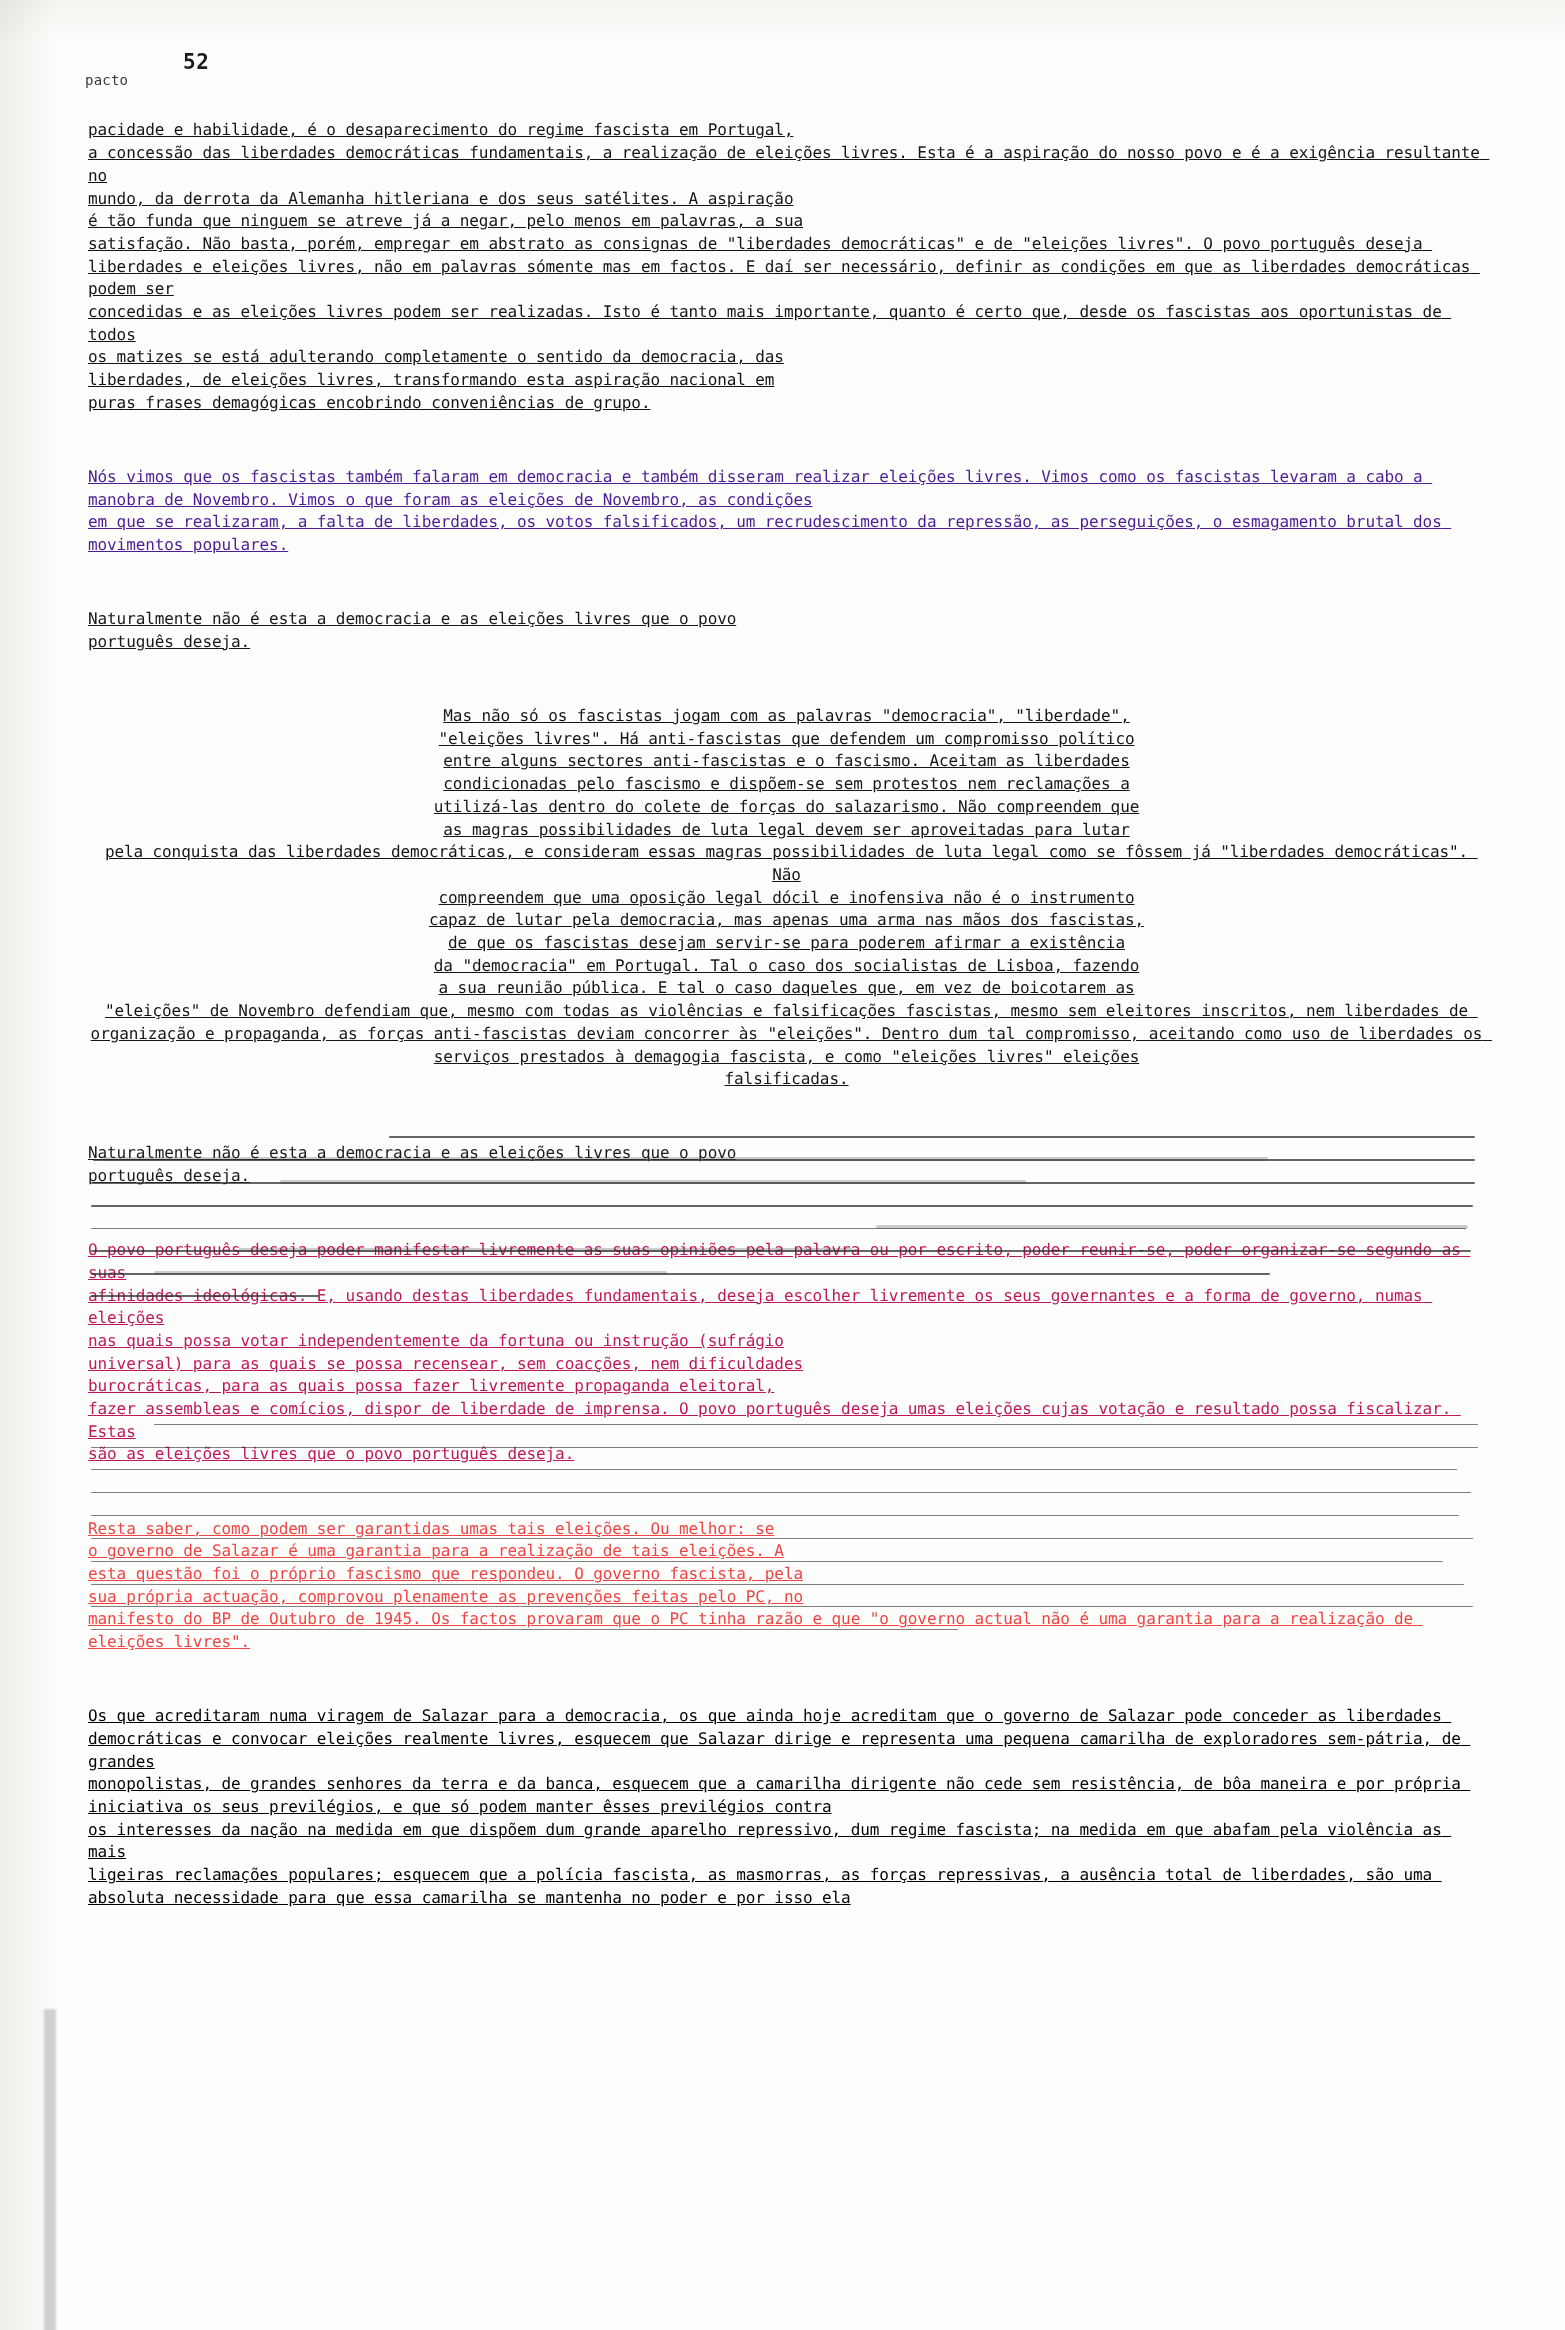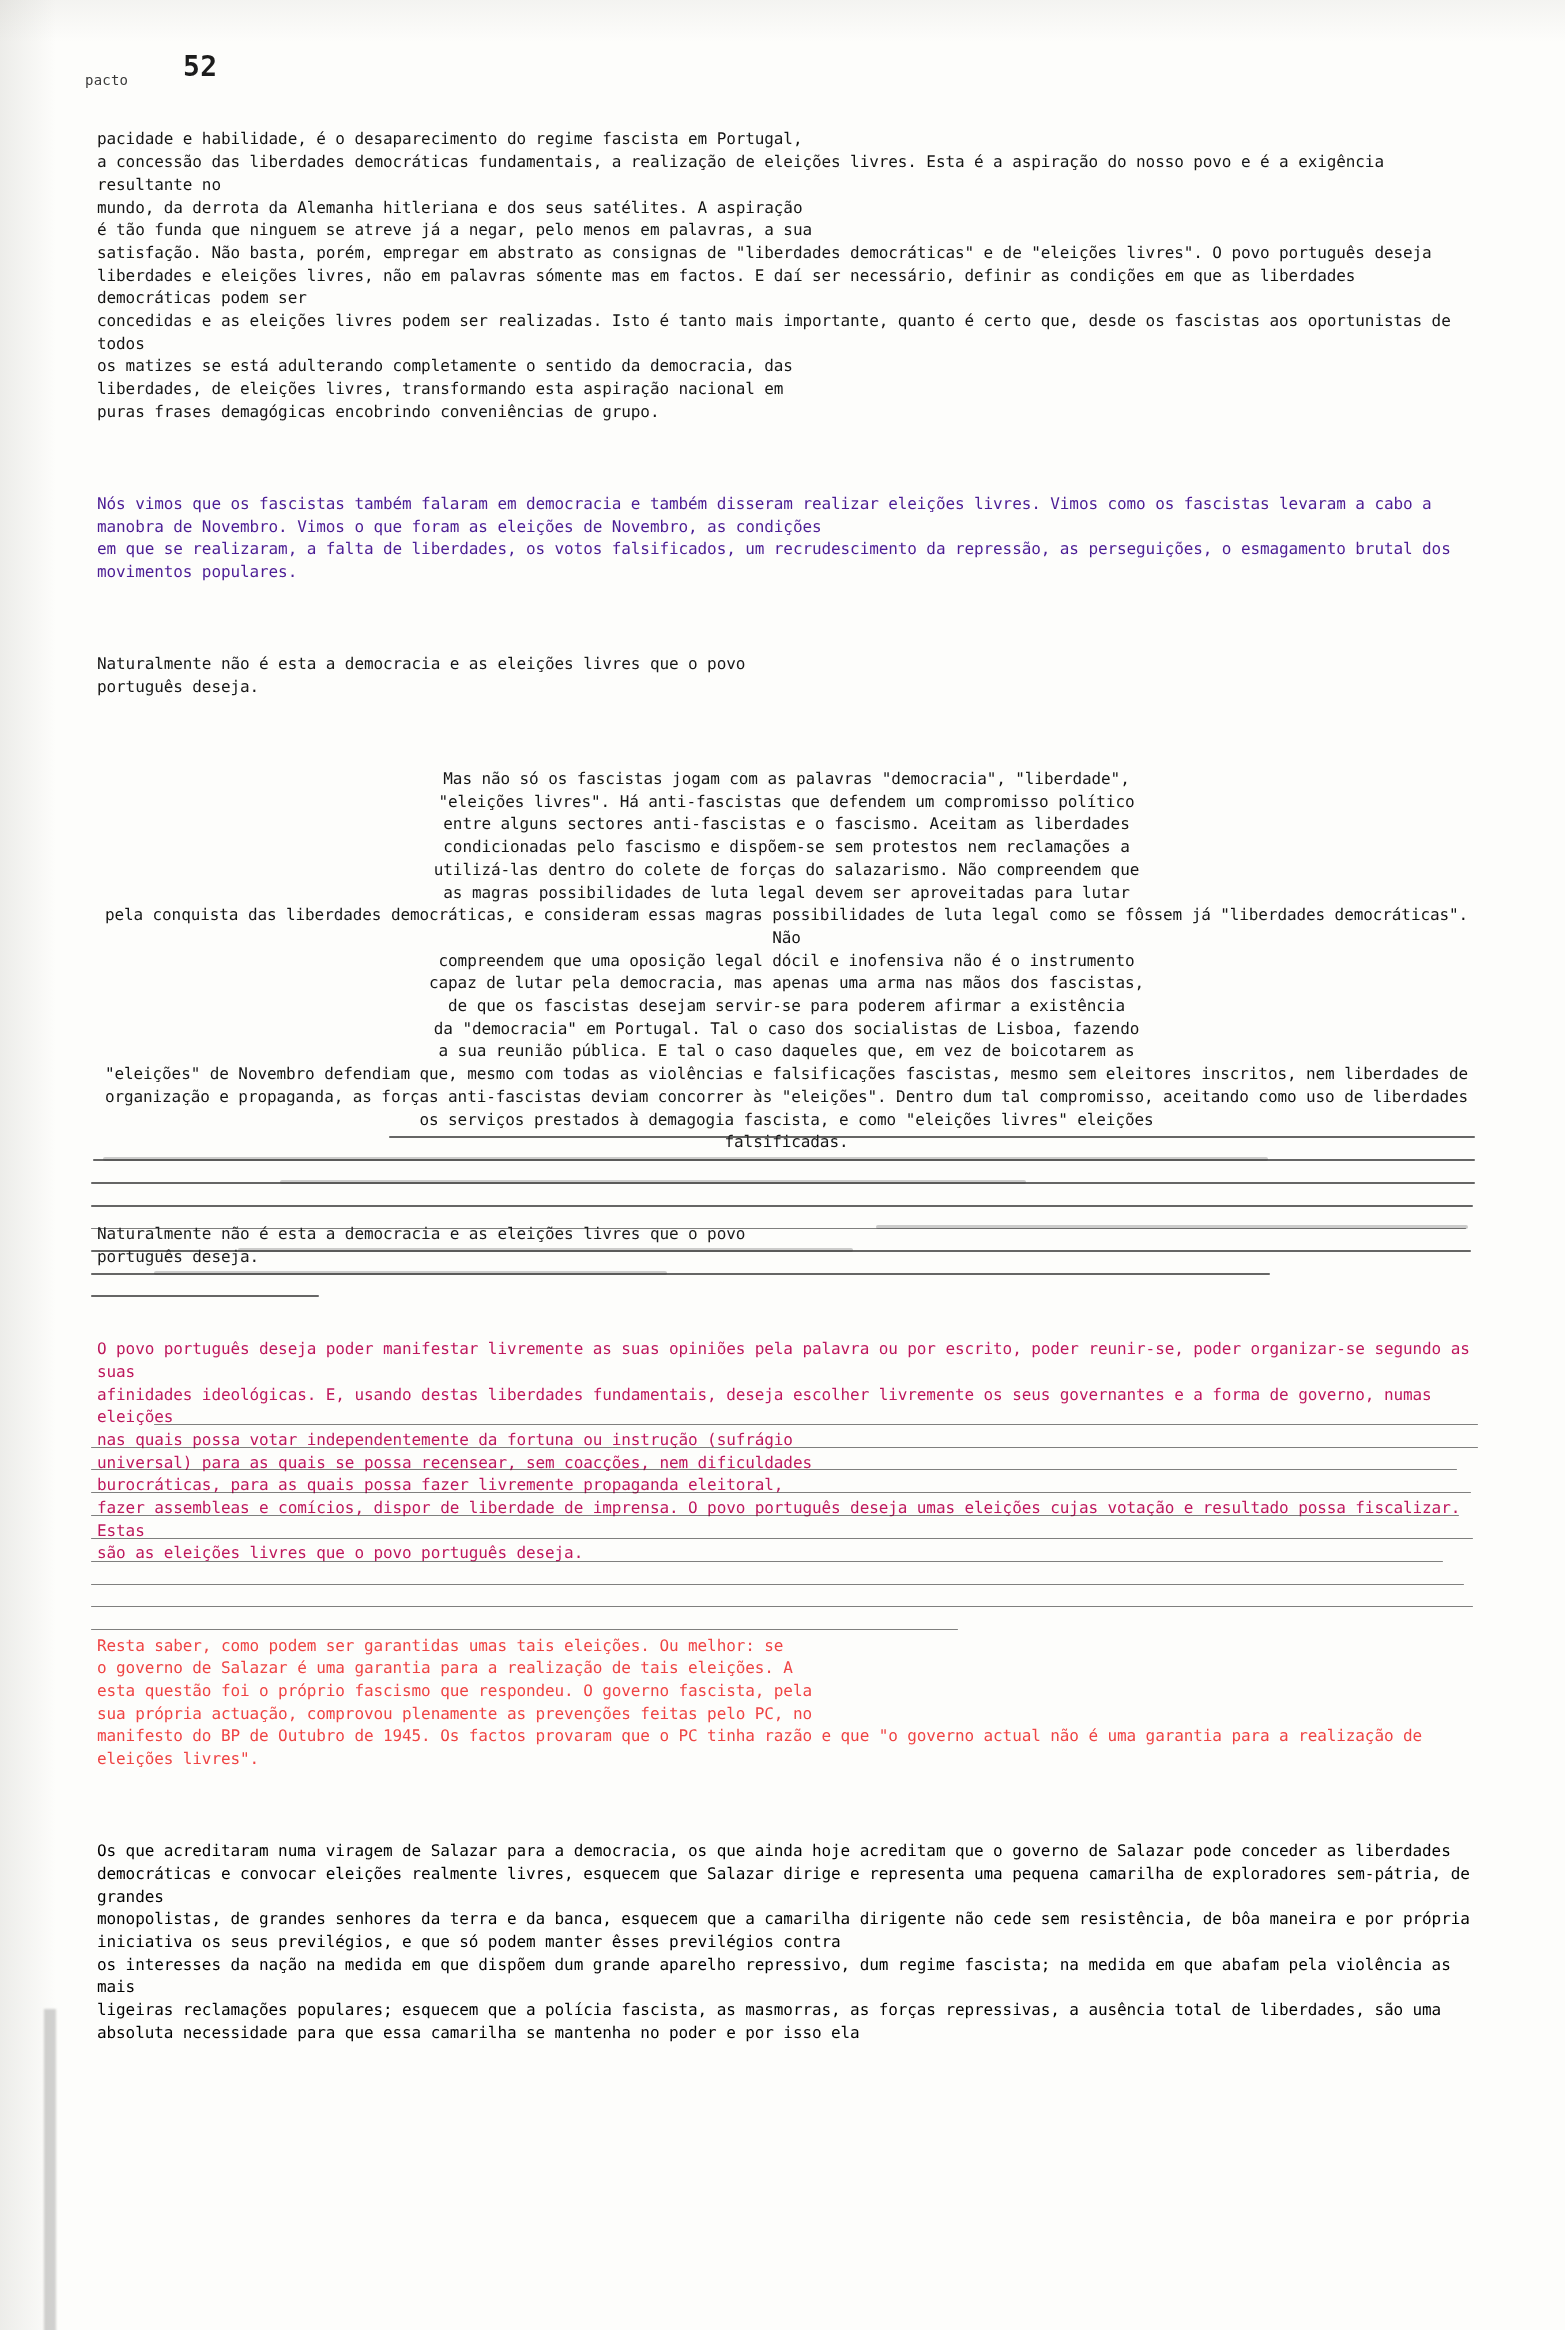--- a/index.html
+++ b/index.html
@@ -25,21 +25,21 @@
     background:
       linear-gradient(90deg, rgba(150,148,140,0.16) 0px, rgba(255,255,255,0) 56px),
       linear-gradient(180deg, rgba(160,158,150,0.10) 0px, rgba(255,255,255,0) 42px),
       linear-gradient(0deg, rgba(160,158,150,0.10) 0px, rgba(255,255,255,0) 42px);
     pointer-events: none;
   }
   .page-number {
     position: absolute;
     left: 183px;
     top: 50px;
-    font-size: 28px;
+    font-size: 21px;
     font-weight: bold;
     letter-spacing: 0.5px;
     color: #1c1c1c;
     font-family: "DejaVu Sans Mono", monospace;
   }
   .overstrike {
     position: absolute;
     left: 85px;
     top: 72px;
     font-size: 14px;
@@ -54,22 +54,23 @@
     width: 1403px;
     font-size: 16px;
     line-height: 22.7px;
     color: #171717;
     letter-spacing: -0.1px;
     white-space: pre-wrap;
     font-family: "DejaVu Sans Mono", monospace;
     text-rendering: geometricPrecision;
   }
   .para {
-    margin: 12px;
+    margin: 3px;
     white-space: pre-wrap;
+    text-decoration: underline;
   }
   
   .p1 { color: #141414; }
   .p2 { color: #4c1d95; }
   .p3 { color: #171717; }
   .p4 { color: #151515; text-align: center; }
   .p5 { color: #1a1a1a; }
   .p6 { color: #be185d; }
   .p7 { color: #ef4444; }
   .p8 { color: #000000; }

